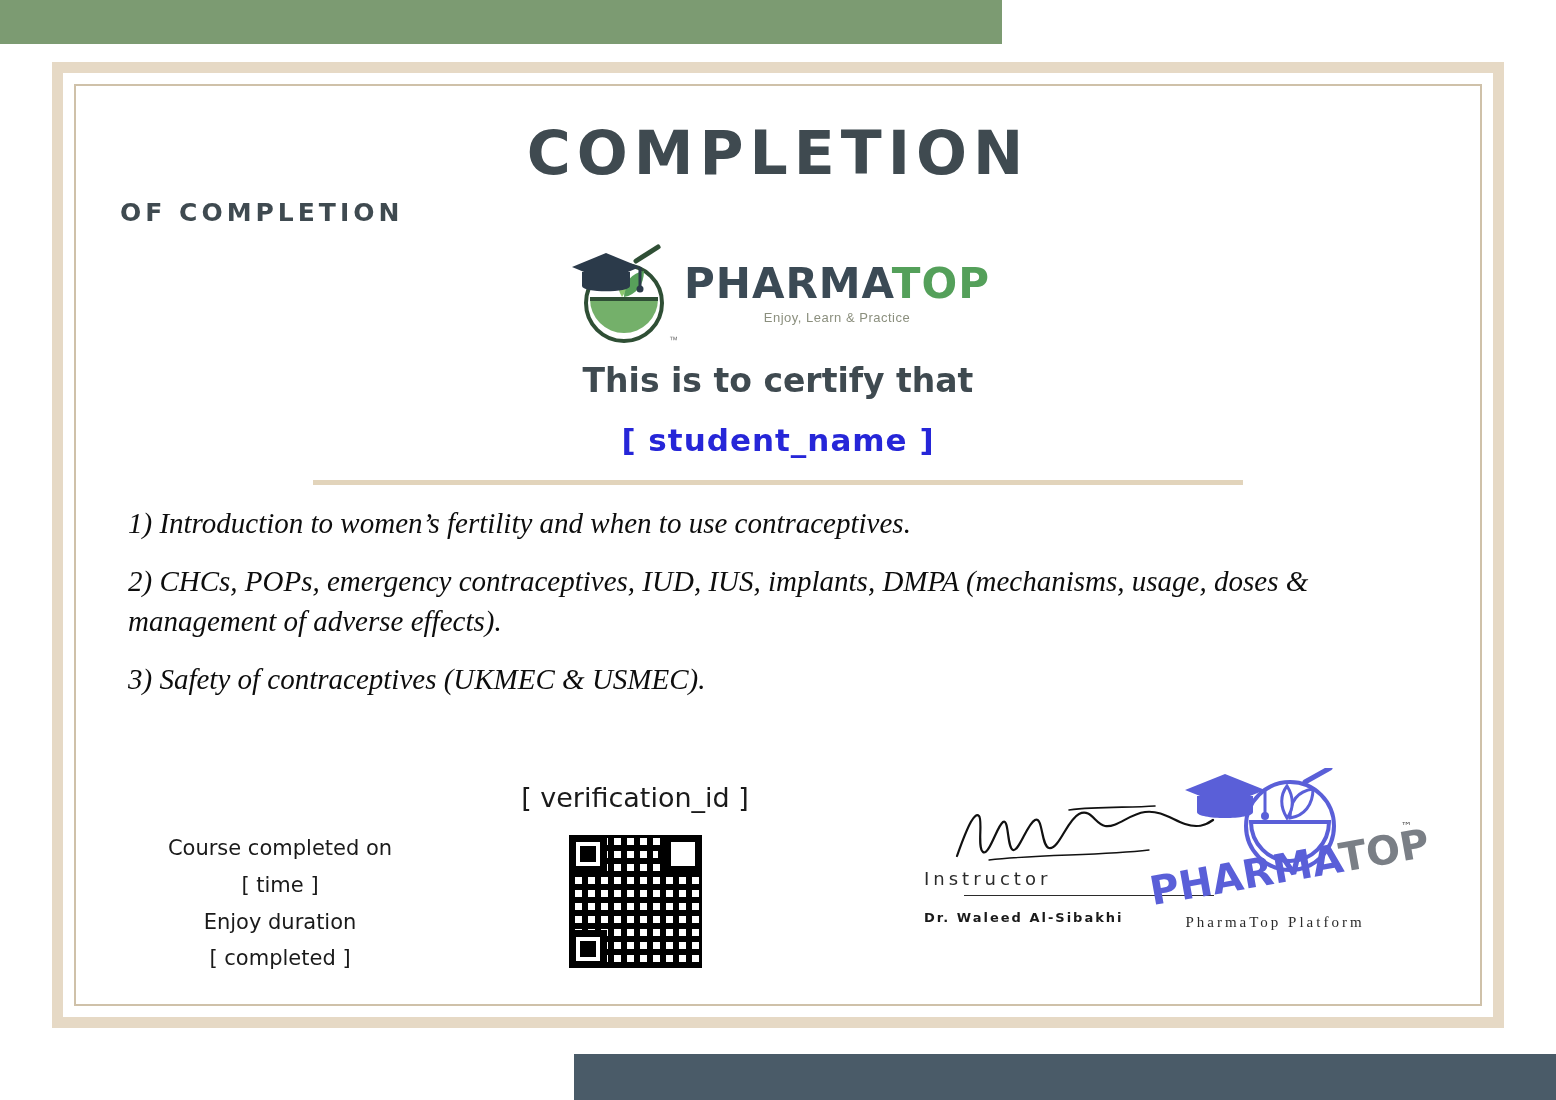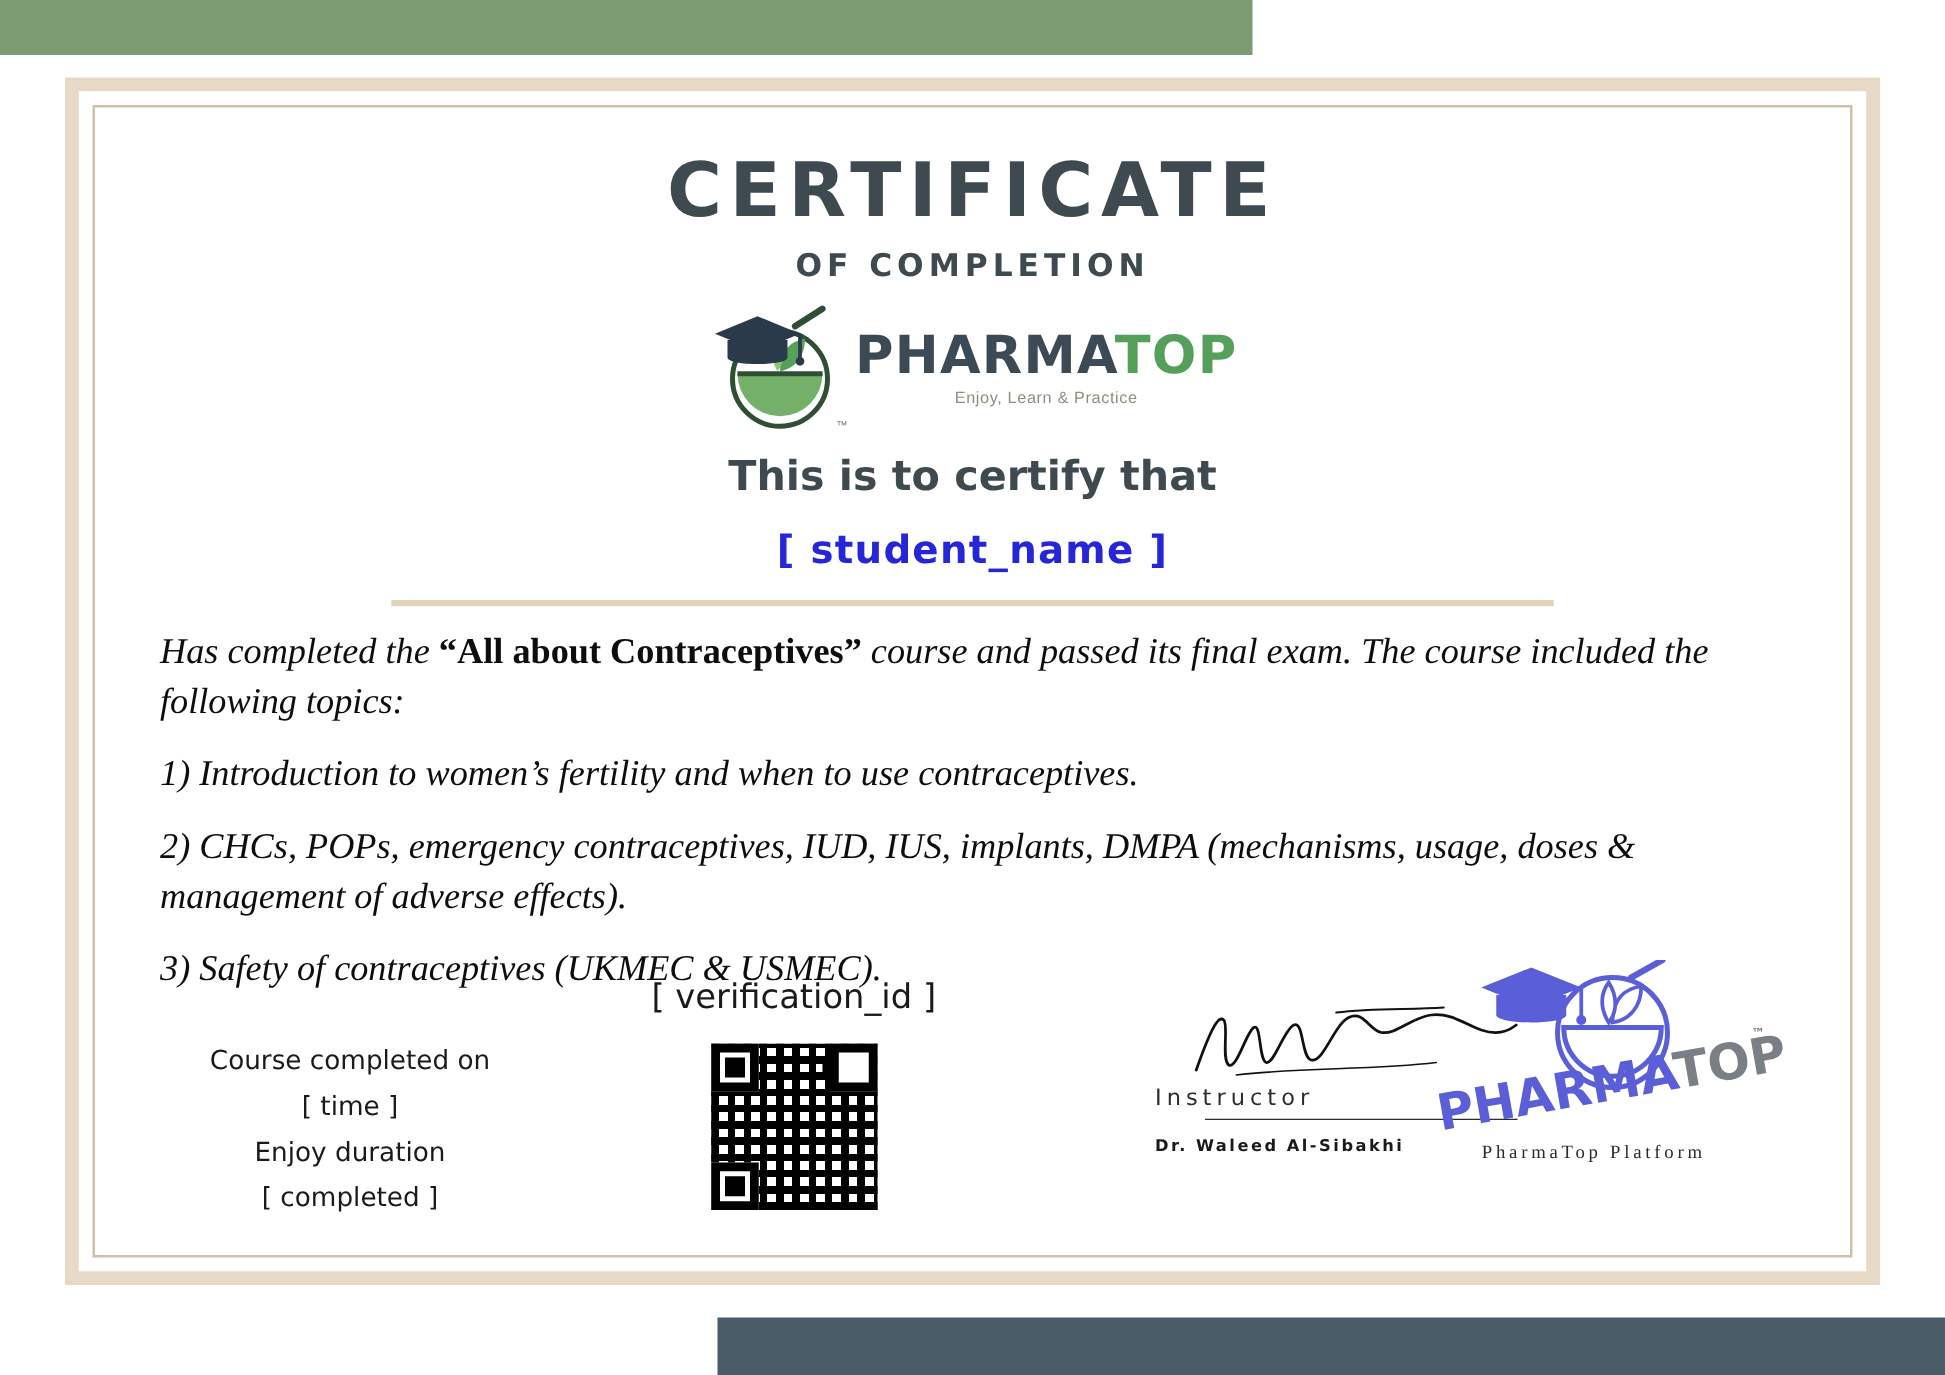--- a/index.html
+++ b/index.html
@@ -59,21 +59,21 @@
   .title-main {
     text-align: center;
     font-size: 60px;
     font-weight: bold;
     letter-spacing: 6px;
     color: #3f4a50;
     margin-top: 14px;
     font-family: "DejaVu Sans", sans-serif;
   }
   .title-sub {
-    text-align: center;
+    text-align: left;
     font-size: 25px;
     font-weight: bold;
     letter-spacing: 4px;
     color: #3f4a50;
     margin-top: 10px;
     font-family: "DejaVu Sans", sans-serif;
   }
 
   
   .logo-row {
@@ -290,21 +290,21 @@
 </style>
 </head>
 <body>
 
 <div class="bar-top-left"></div>
 <div class="bar-bottom-right"></div>
 
 <div class="cert-outer">
   <div class="cert-inner">
 
-    <div class="title-main">CERTIFICATE</div>
+    <div class="title-main">COMPLETION</div>
     <div class="title-sub">OF COMPLETION</div>
 
     <div class="logo-row">
       <div class="logo-mark">
         <svg width="110" height="104" viewBox="0 0 110 104" xmlns="http://www.w3.org/2000/svg">
 
           <circle cx="58" cy="62" r="38" fill="none" stroke="#2f4f35" stroke-width="4"></circle>
           <path d="M24 58 h68 a34 34 0 0 1 -68 0 z" fill="#74b06a"></path>
           <path d="M24 58 h68" stroke="#2f4f35" stroke-width="4" fill="none"></path>
 
@@ -324,23 +324,20 @@
       <div class="logo-text">
         <div class="logo-word"><span class="pharma">PHARMA</span><span class="top">TOP</span></div>
         <div class="logo-tag">Enjoy, Learn &amp; Practice</div>
       </div>
     </div>
 
     <div class="certify-line">This is to certify that</div>
     <div class="student-name">[ student_name ]</div>
     <div class="divider"></div>
 
-    <div class="body-text">
-      <span>Has completed the </span><b>“All about Contraceptives”</b><span> course and passed its final exam. The course included the following topics:</span>
-    </div>
 
     <div class="topic">1) Introduction to women’s fertility and when to use contraceptives.</div>
     <div class="topic">2) CHCs, POPs, emergency contraceptives, IUD, IUS, implants, DMPA (mechanisms, usage, doses &amp; management of adverse effects).</div>
     <div class="topic">3) Safety of contraceptives (UKMEC &amp; USMEC).</div>
 
     <div class="footer">
 
       <div class="footer-left">
         <div>Course completed on</div>
         <div>[ time ]</div>

